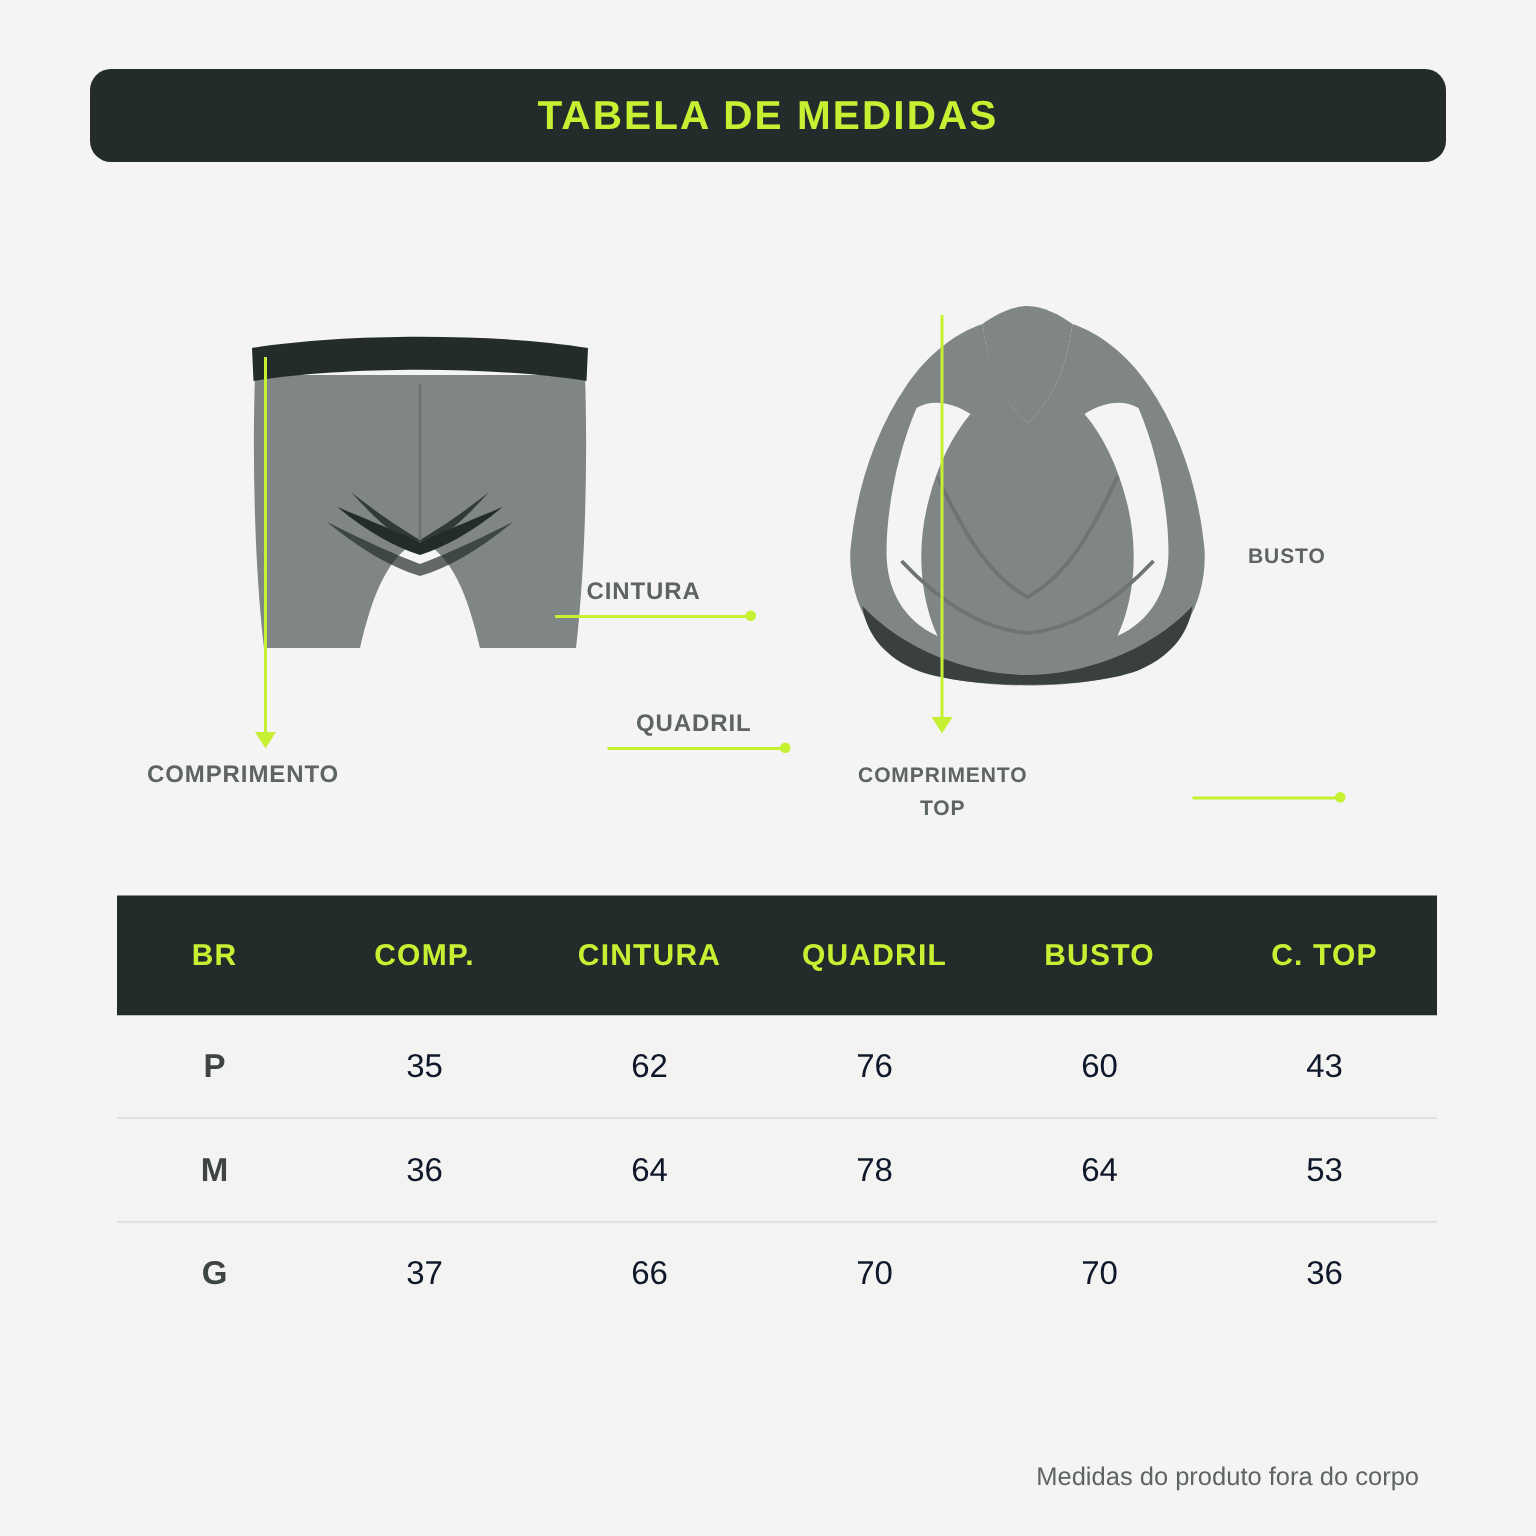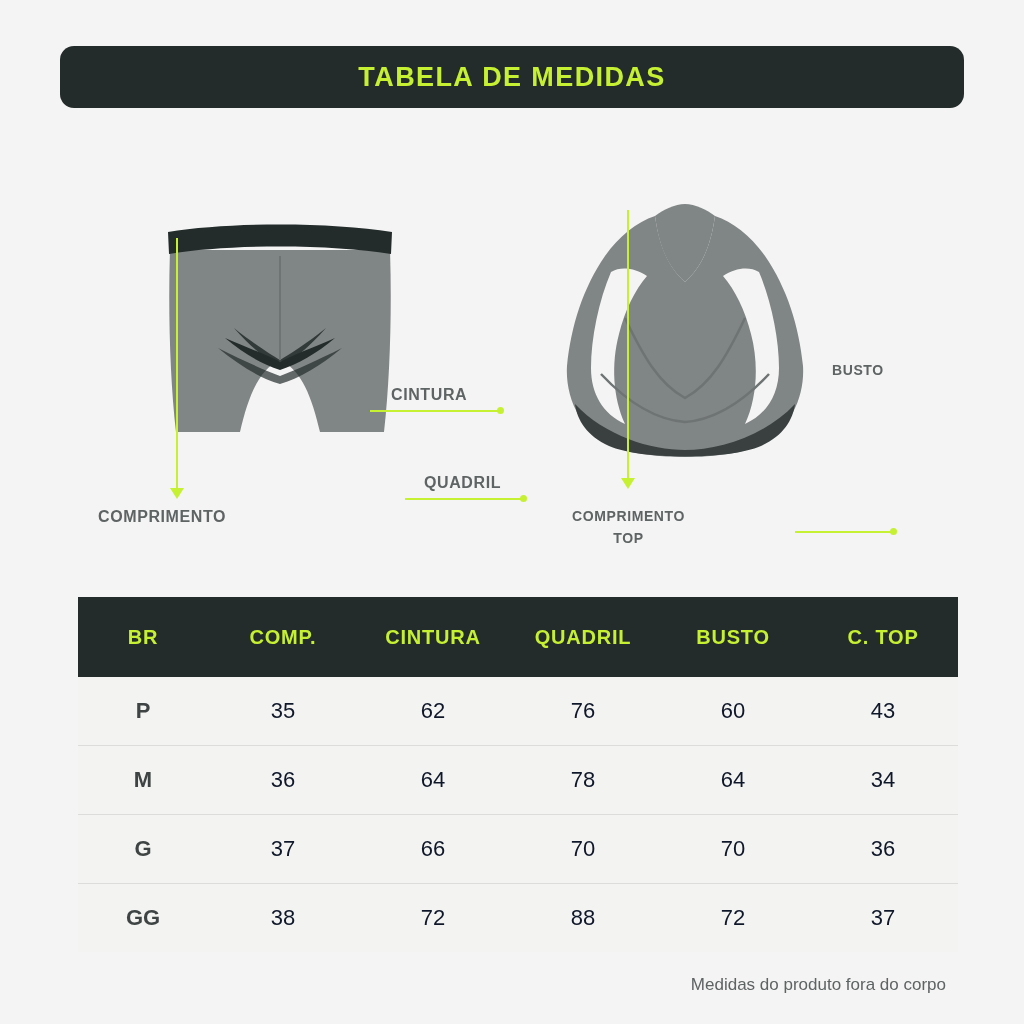--- a/index.html
+++ b/index.html
@@ -226,35 +226,27 @@
         <td>76</td>
         <td>60</td>
         <td>43</td>
       </tr>
       <tr>
         <td class="size-col">M</td>
         <td>36</td>
         <td>64</td>
         <td>78</td>
         <td>64</td>
-        <td>34</td>
+        <td>53</td>
       </tr>
       <tr>
         <td class="size-col">G</td>
         <td>37</td>
         <td>66</td>
         <td>70</td>
         <td>70</td>
         <td>36</td>
       </tr>
-      <tr>
-        <td class="size-col">GG</td>
-        <td>38</td>
-        <td>72</td>
-        <td>88</td>
-        <td>72</td>
-        <td>37</td>
-      </tr>
     </tbody>
   </table>
 </div>
 
 <div class="footnote">Medidas do produto fora do corpo</div>
 
 </body></html>

